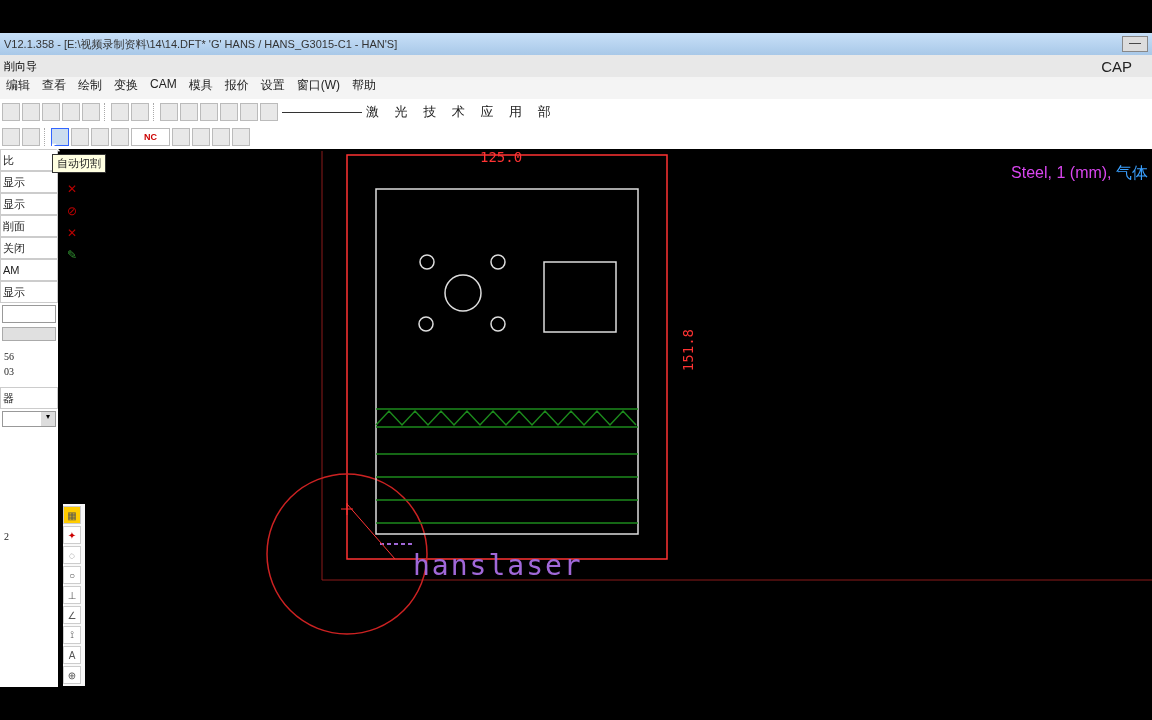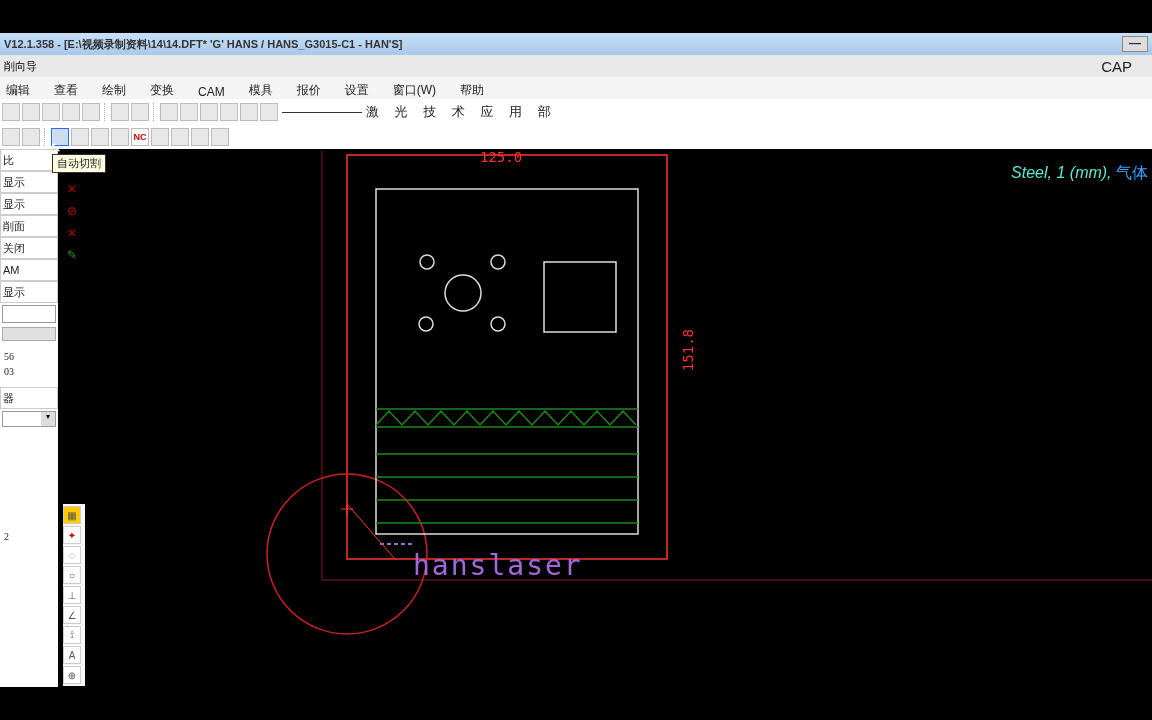--- a/index.html
+++ b/index.html
@@ -1,37 +1,37 @@
 <!DOCTYPE html>
 <html><head>
 <meta charset="utf-8">
 <style>
 * { box-sizing: border-box; margin: 0; padding: 0; font-family: "Microsoft YaHei", sans-serif; }
 body { background: #000; width: 1152px; height: 720px; overflow: hidden; position: relative; }
 
-.title-bar { height: 22px; background: linear-gradient(#c8e0f8, #a8c8e8); color: #333; font-size: 11px; display: flex; align-items: center; padding: 0 4px; position: absolute; top: 33px; left: 0; right: 0; font-weight: bold; }
+.title-bar { height: 22px; background: linear-gradient(#c8e0f8, #a8c8e8); color: #333; font-size: 11px; display: flex; align-items: center; padding: 0 4px; position: absolute; top: 33px; left: 0; right: 0; }
 .title-bar .min-btn { margin-left: auto; width: 26px; height: 16px; background: #ddd; border: 1px solid #888; text-align: center; line-height: 12px; font-size: 12px; }
 
 .sub-bar { position: absolute; top: 55px; left: 0; right: 0; height: 22px; background: #e8e8e8; display: flex; align-items: center; font-size: 11px; padding: 8px 4px; }
 .sub-bar .cap { margin-left: auto; margin-right: 16px; font-size: 15px; color: #222; }
 
-.menu-bar { position: absolute; top: 77px; left: 0; right: 0; height: 22px; background: #f4f4f4; display: flex; align-items: flex-end; gap: 24px; padding: 0 6px; font-size: 12px; color: #222; }
+.menu-bar { position: absolute; top: 77px; left: 0; right: 0; height: 22px; background: #f4f4f4; display: flex; align-items: flex-start; gap: 12px; padding: 0 6px; font-size: 12px; color: #222; }
 .menu-item { cursor: pointer; }
 
 .header-white { position: absolute; top: 99px; left: 0; right: 0; height: 50px; background: #fff; }
 
 .toolbar1 { position: absolute; top: 101px; left: 0; height: 22px; display: flex; align-items: center; gap: 2px; padding: 0 2px; }
 .tb-ico { width: 18px; height: 18px; background: #e8e8e8; border: 1px solid #bbb; }
 .tb-sep { width: 3px; height: 18px; border-left: 1px dotted #aaa; margin: 0 2px; }
 
 .banner { position: absolute; top: 101px; left: 278px; height: 22px; display: flex; align-items: center; font-size: 13px; letter-spacing: 6px; color: #222; white-space: nowrap; }
 .banner-line { display: inline-block; width: 80px; border-top: 1px solid #333; margin: 0 4px; vertical-align: middle; }
 
 .toolbar2 { position: absolute; top: 126px; left: 0; height: 22px; display: flex; align-items: center; gap: 2px; padding: 0 2px; }
-.nc-ico { width: 18px; height: 18px; background: #fff; border: 1px solid #bbb; color: #c00; font-size: 9px; font-weight: bold; display: flex; align-items: center; justify-content: center; }
+.nc-ico { width: 39px; height: 18px; background: #fff; border: 1px solid #bbb; color: #c00; font-size: 9px; font-weight: bold; display: flex; align-items: center; justify-content: center; }
 
 .tooltip { position: absolute; top: 154px; left: 52px; background: #ffffe1; border: 1px solid #333; font-size: 11px; padding: 1px 4px; color: #222; z-index: 100; }
 
 .side-panel { position: absolute; top: 149px; left: 0; width: 58px; bottom: 33px; background: #fff; }
 .side-list div { height: 22px; border: 1px solid #ccc; font-size: 11px; display: flex; align-items: center; padding-left: 2px; color: #222; background: #fff; }
 .side-input { width: 54px; height: 18px; border: 1px solid #999; background: #fff; margin: 2px; font-size: 10px; padding: 0 2px;}
 .side-slider { width: 54px; height: 14px; background: #e0e0e0; border: 1px solid #aaa; margin: 2px; }
 .side-drop { width: 54px; height: 16px; border: 1px solid #999; background: #fff; margin: 2px; font-size: 10px; display: flex; }
 .side-drop .arrow { margin-left: auto; width: 14px; background: #ddd; text-align: center; font-size: 8px; }
 .side-num { font-size: 10px; padding: 2px 4px; color: #222; font-family: Liberation Serif, serif; }
@@ -40,21 +40,21 @@
 .side-icons .ic { width: 18px; height: 18px; font-size: 12px; color: #b00; display: flex; align-items: center; justify-content: center; }
 
 .side-icons2 { position: absolute; top: 504px; left: 63px; width: 22px; background: #f8f8f8; display: flex; flex-direction: column; gap: 2px; padding: 2px 0; }
 .side-icons2 .ic2 { width: 18px; height: 18px; border: 1px solid #ccc; background: #fff; font-size: 10px; display: flex; align-items: center; justify-content: center; color: #555; }
 
 .canvas-area { position: absolute; top: 149px; left: 85px; right: 0; bottom: 33px; background: #000; }
 
 svg.drawing { position: absolute; inset: 0; width: 100%; height: 100%; }
 
 .info-text { position: absolute; top: 14px; right: 4px; font-family: monospace; font-size: 16px; white-space: nowrap; }
-.info-text .steel { color: #5eead4; font-style: italic; }
+.info-text .steel { color: #d946ef; }
 .info-text .gas { color: #3aa0ff; }
 
 .dim-top { position: absolute; top: 0px; left: 395px; color: #f33; font-size: 14px; font-family: monospace; }
 .dim-right { position: absolute; top: 180px; left: 595px; color: #f33; font-size: 14px; font-family: monospace; writing-mode: vertical-rl; transform: rotate(180deg); }
 
 .brand { position: absolute; top: 400px; left: 328px; color: #a068d8; font-size: 28px; font-family: monospace; letter-spacing: 2px; }
 
 .cursor { position: absolute; top: 139px; left: 50px; font-size: 14px; color: #fff; z-index: 200; pointer-events: none; }
 </style>
 </head>

